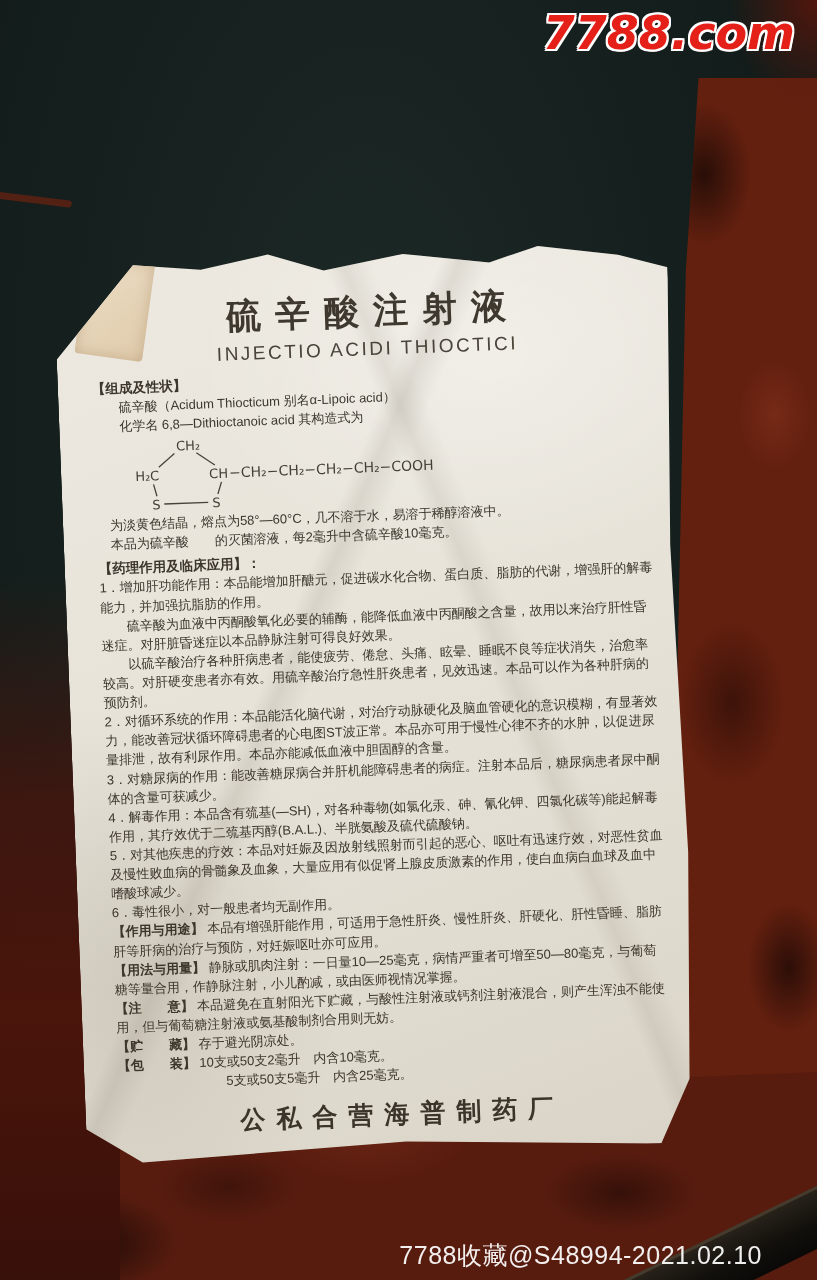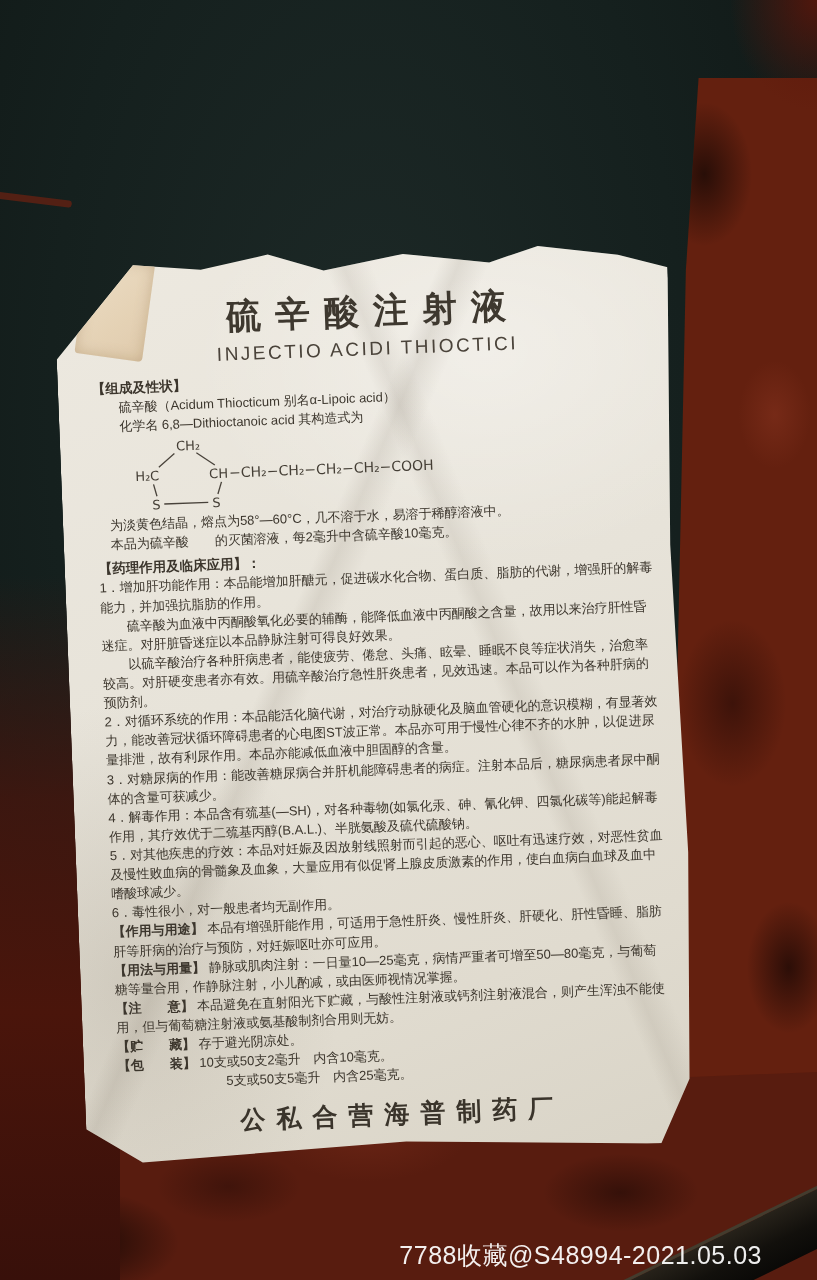--- a/index.html
+++ b/index.html
@@ -136,14 +136,15 @@
       <p><span class="h">【用法与用量】</span> <span>静脉或肌肉注射：一日量10—25毫克，病情严重者可增至50—80毫克，与葡萄糖等量合用，作静脉注射，小儿酌减，或由医师视情况掌握。</span></p>
       <p><span class="h">【注　　意】</span> <span>本品避免在直射阳光下贮藏，与酸性注射液或钙剂注射液混合，则产生浑浊不能使用，但与葡萄糖注射液或氨基酸制剂合用则无妨。</span></p>
       <p><span class="h">【贮　　藏】</span> <span>存于避光阴凉处。</span></p>
       <p><span class="h">【包　　装】</span> <span>10支或50支2毫升　内含10毫克。</span></p>
       <p class="pkg2">5支或50支5毫升　内含25毫克。</p>
 
       <div class="manufacturer">公私合营海普制药厂</div>
     </div>
   </div>
 
-  <div class="wm-bottom">7788收藏@S48994-2021.05.03</div>
+  <div class="wm-top">7788.com</div>
+  <div class="wm-bottom">7788收藏@S48994-2021.02.10</div>
 </div>
 
 </body></html>

